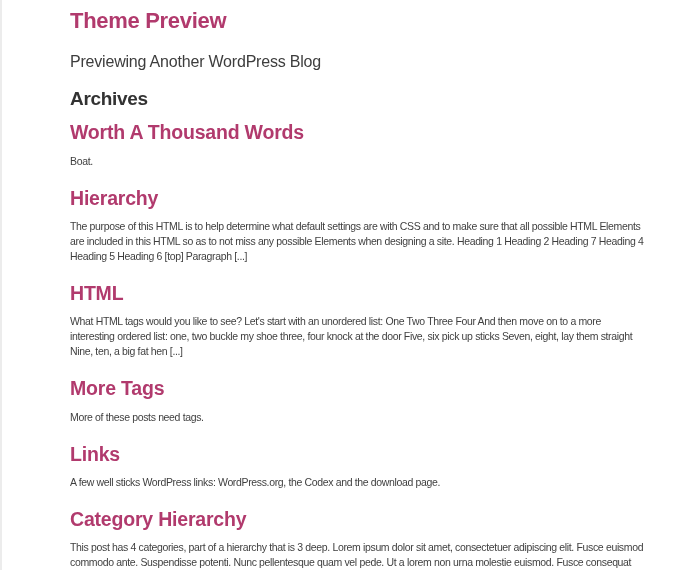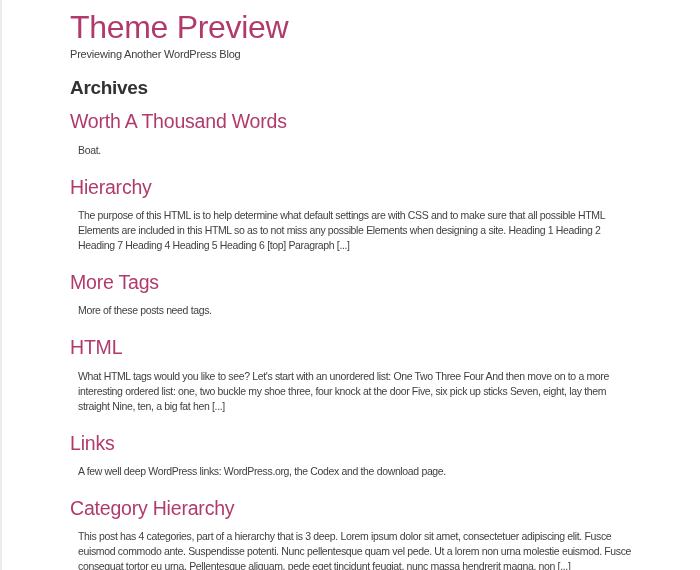--- a/index.html
+++ b/index.html
@@ -12,65 +12,65 @@
   }
   body {
     border-left: 2px solid #ececec;
   }
   .page {
     margin: 8px 0 0 68px;
     width: 574px;
   }
   
   .site-title {
-    font-size: 32px;
-    font-weight: 400;
+    font-size: 22px;
+    font-weight: 700;
     line-height: 1.2;
     letter-spacing: -0.3px;
   }
   .site-title a {
     color: var(--accent, #b13a6d);
     text-decoration: none;
     cursor: pointer;
   }
   .site-description {
-    font-size: 11px;
+    font-size: 16px;
     letter-spacing: -0.2px;
     color: #3d3d3d;
-    margin-top: 2px;
+    margin-top: 19px;
   }
   
   .page-heading {
     font-size: 19px;
     font-weight: 700;
     letter-spacing: -0.3px;
     color: #323232;
     line-height: 1.2;
     margin: 17px 0 6px;
   }
   
   .post { margin-top: 9px; }
   .post-title {
     font-size: 19.5px;
-    font-weight: 400;
+    font-weight: 700;
     letter-spacing: -0.2px;
     line-height: 1.25;
     margin: 0 0 9px;
   }
   .post-title a {
     color: var(--accent, #b13a6d);
     text-decoration: none;
     cursor: pointer;
   }
   .post-excerpt {
     font-size: 10.5px;
     letter-spacing: -0.35px;
     line-height: 15px;
     color: #3f3f3f;
-    margin: 0 8px 17px;
+    margin: 0 0 17px;
   }
 </style>
 </head>
 <body>
 
 <div class="page">
 
   <header>
     <h1 class="site-title">
       <a>Theme Preview</a>
@@ -90,37 +90,37 @@
 
   <article class="post">
     <h3 class="post-title">
       <a>Hierarchy</a>
     </h3>
     <p class="post-excerpt">The purpose of this HTML is to help determine what default settings are with CSS and to make sure that all possible HTML Elements are included in this HTML so as to not miss any possible Elements when designing a site. Heading 1 Heading 2 Heading 7 Heading 4 Heading 5 Heading 6 [top] Paragraph [...]</p>
   </article>
 
   <article class="post">
     <h3 class="post-title">
+      <a>HTML</a>
+    </h3>
+    <p class="post-excerpt">What HTML tags would you like to see? Let's start with an unordered list: One Two Three Four And then move on to a more interesting ordered list: one, two buckle my shoe three, four knock at the door Five, six pick up sticks Seven, eight, lay them straight Nine, ten, a big fat hen [...]</p>
+  </article>
+
+  <article class="post">
+    <h3 class="post-title">
       <a>More Tags</a>
     </h3>
     <p class="post-excerpt">More of these posts need tags.</p>
   </article>
 
   <article class="post">
     <h3 class="post-title">
-      <a>HTML</a>
-    </h3>
-    <p class="post-excerpt">What HTML tags would you like to see? Let's start with an unordered list: One Two Three Four And then move on to a more interesting ordered list: one, two buckle my shoe three, four knock at the door Five, six pick up sticks Seven, eight, lay them straight Nine, ten, a big fat hen [...]</p>
-  </article>
-
-  <article class="post">
-    <h3 class="post-title">
       <a>Links</a>
     </h3>
-    <p class="post-excerpt">A few well deep WordPress links: WordPress.org, the Codex and the download page.</p>
+    <p class="post-excerpt">A few well sticks WordPress links: WordPress.org, the Codex and the download page.</p>
   </article>
 
   <article class="post">
     <h3 class="post-title">
       <a>Category Hierarchy</a>
     </h3>
     <p class="post-excerpt">This post has 4 categories, part of a hierarchy that is 3 deep. Lorem ipsum dolor sit amet, consectetuer adipiscing elit. Fusce euismod commodo ante. Suspendisse potenti. Nunc pellentesque quam vel pede. Ut a lorem non urna molestie euismod. Fusce consequat tortor eu urna. Pellentesque aliquam, pede eget tincidunt feugiat, nunc massa hendrerit magna, non [...]</p>
   </article>
 
 </main>

